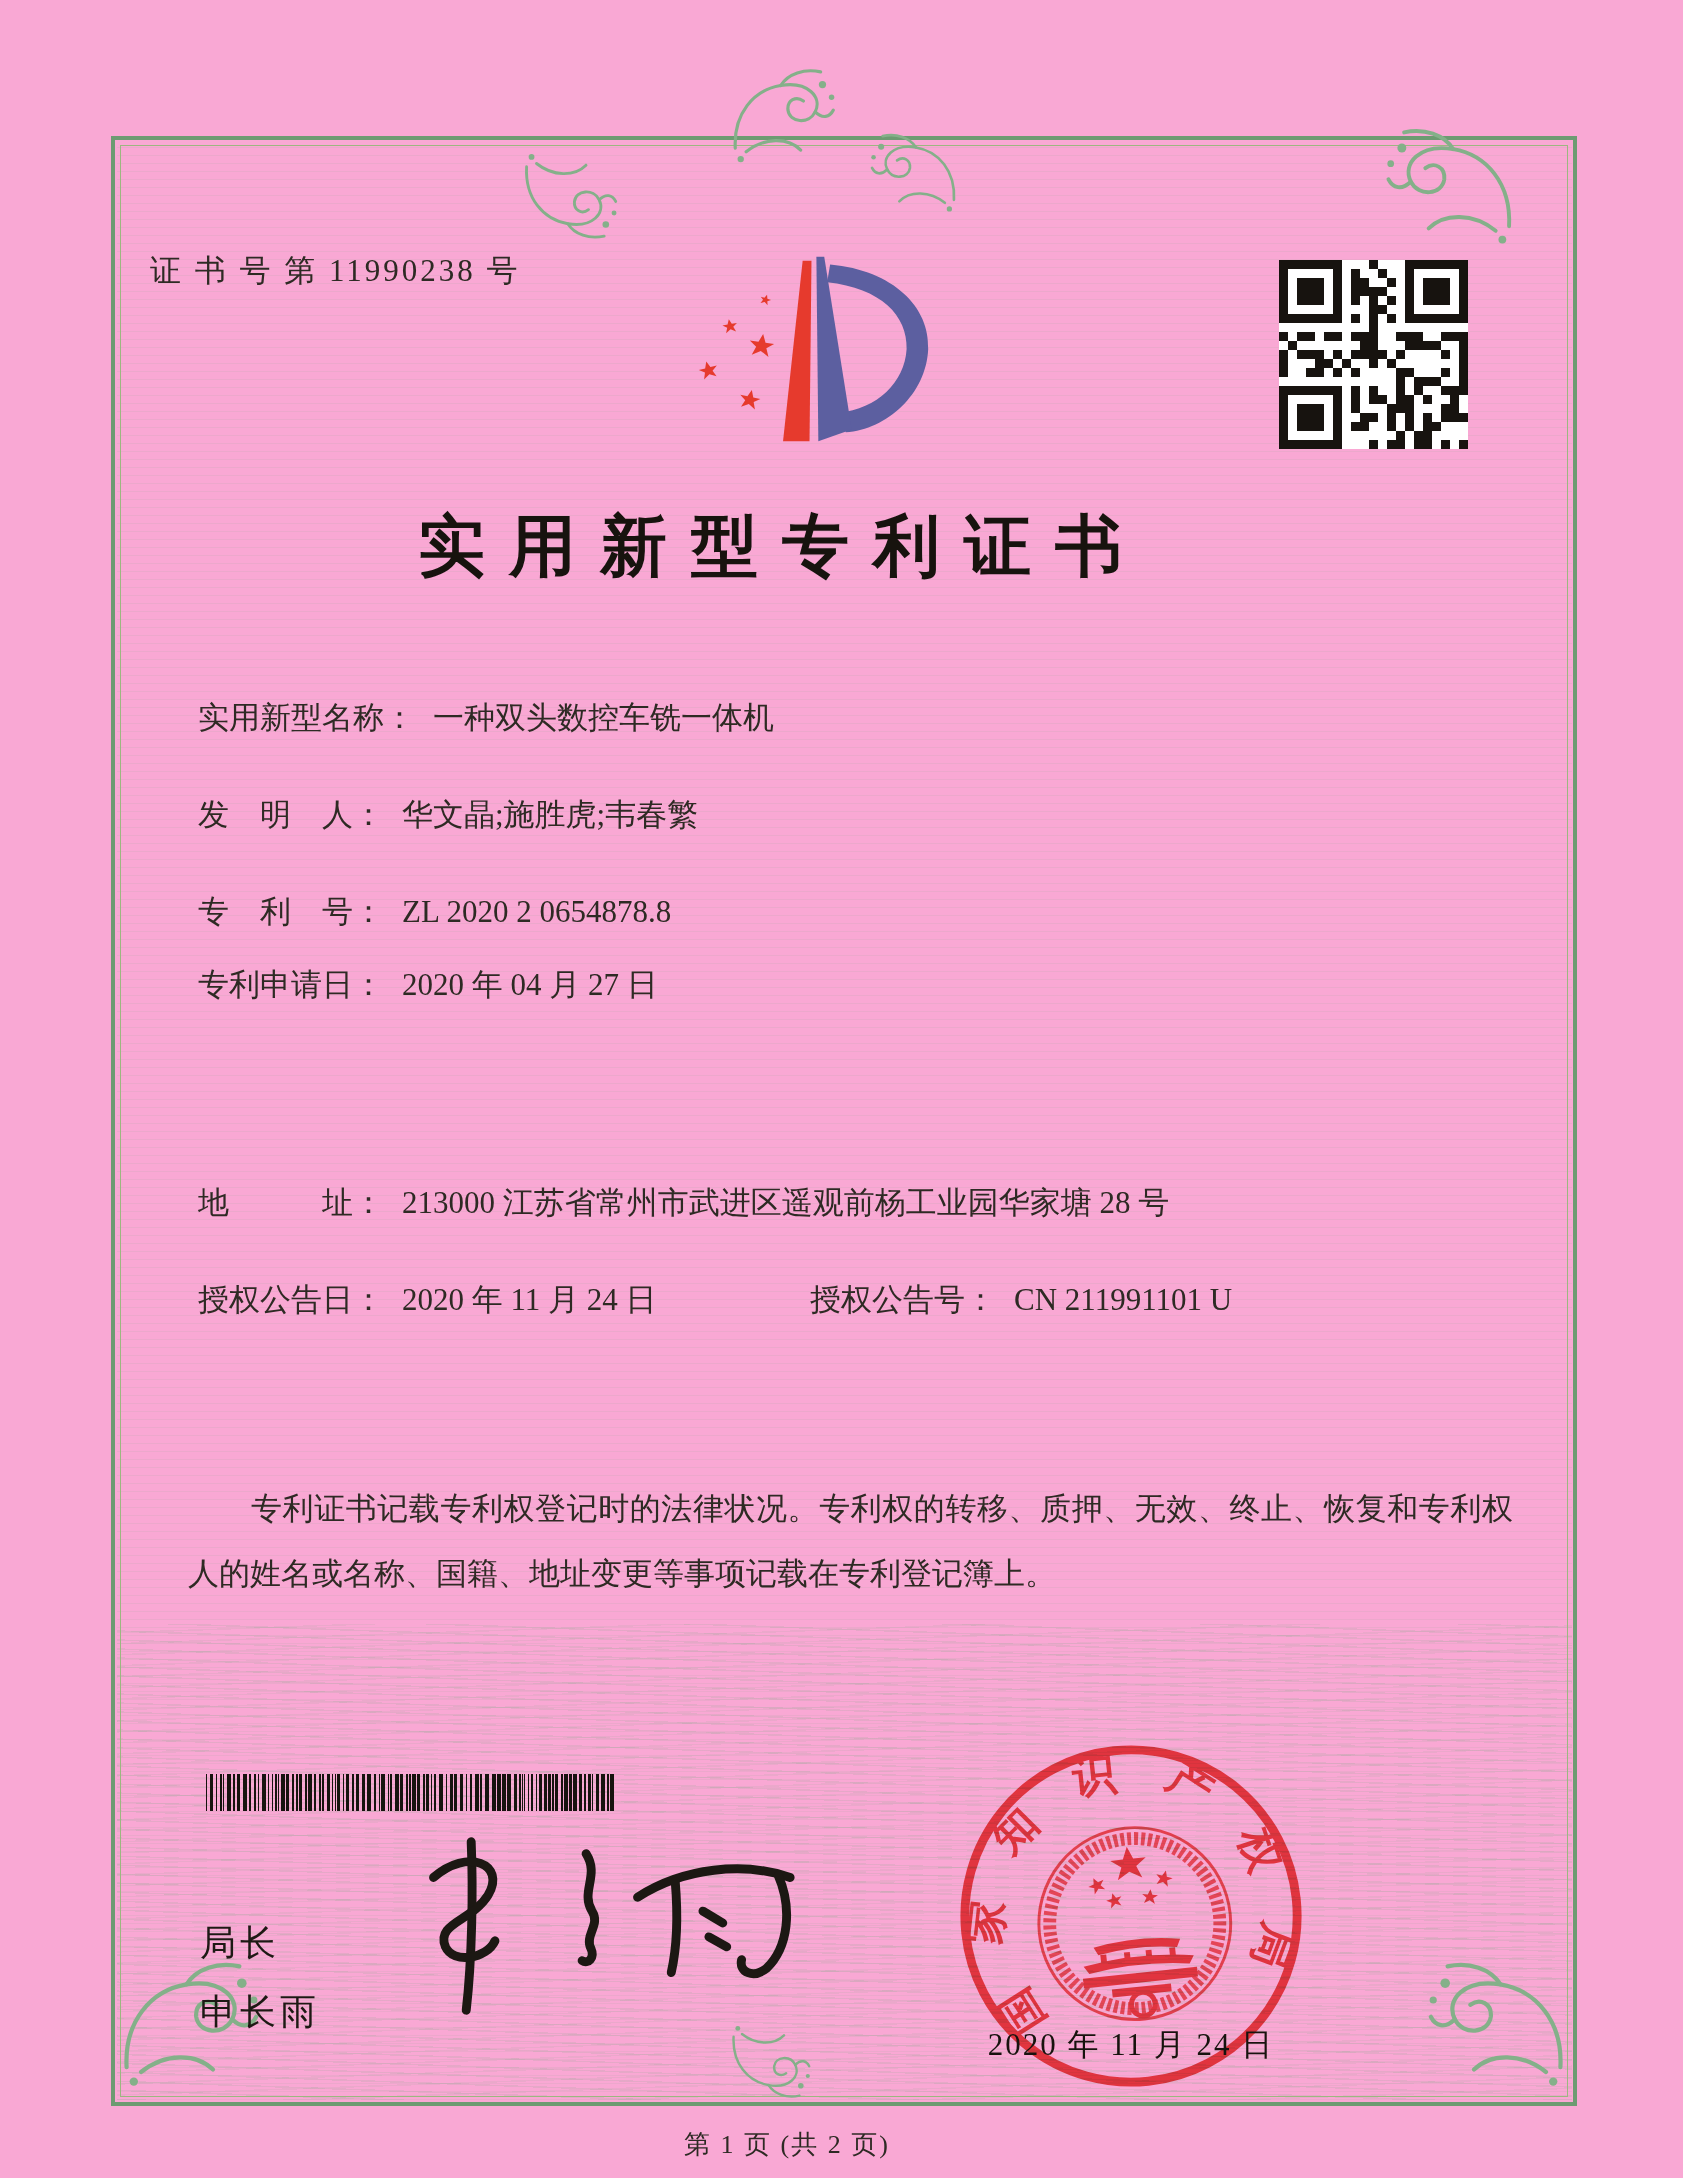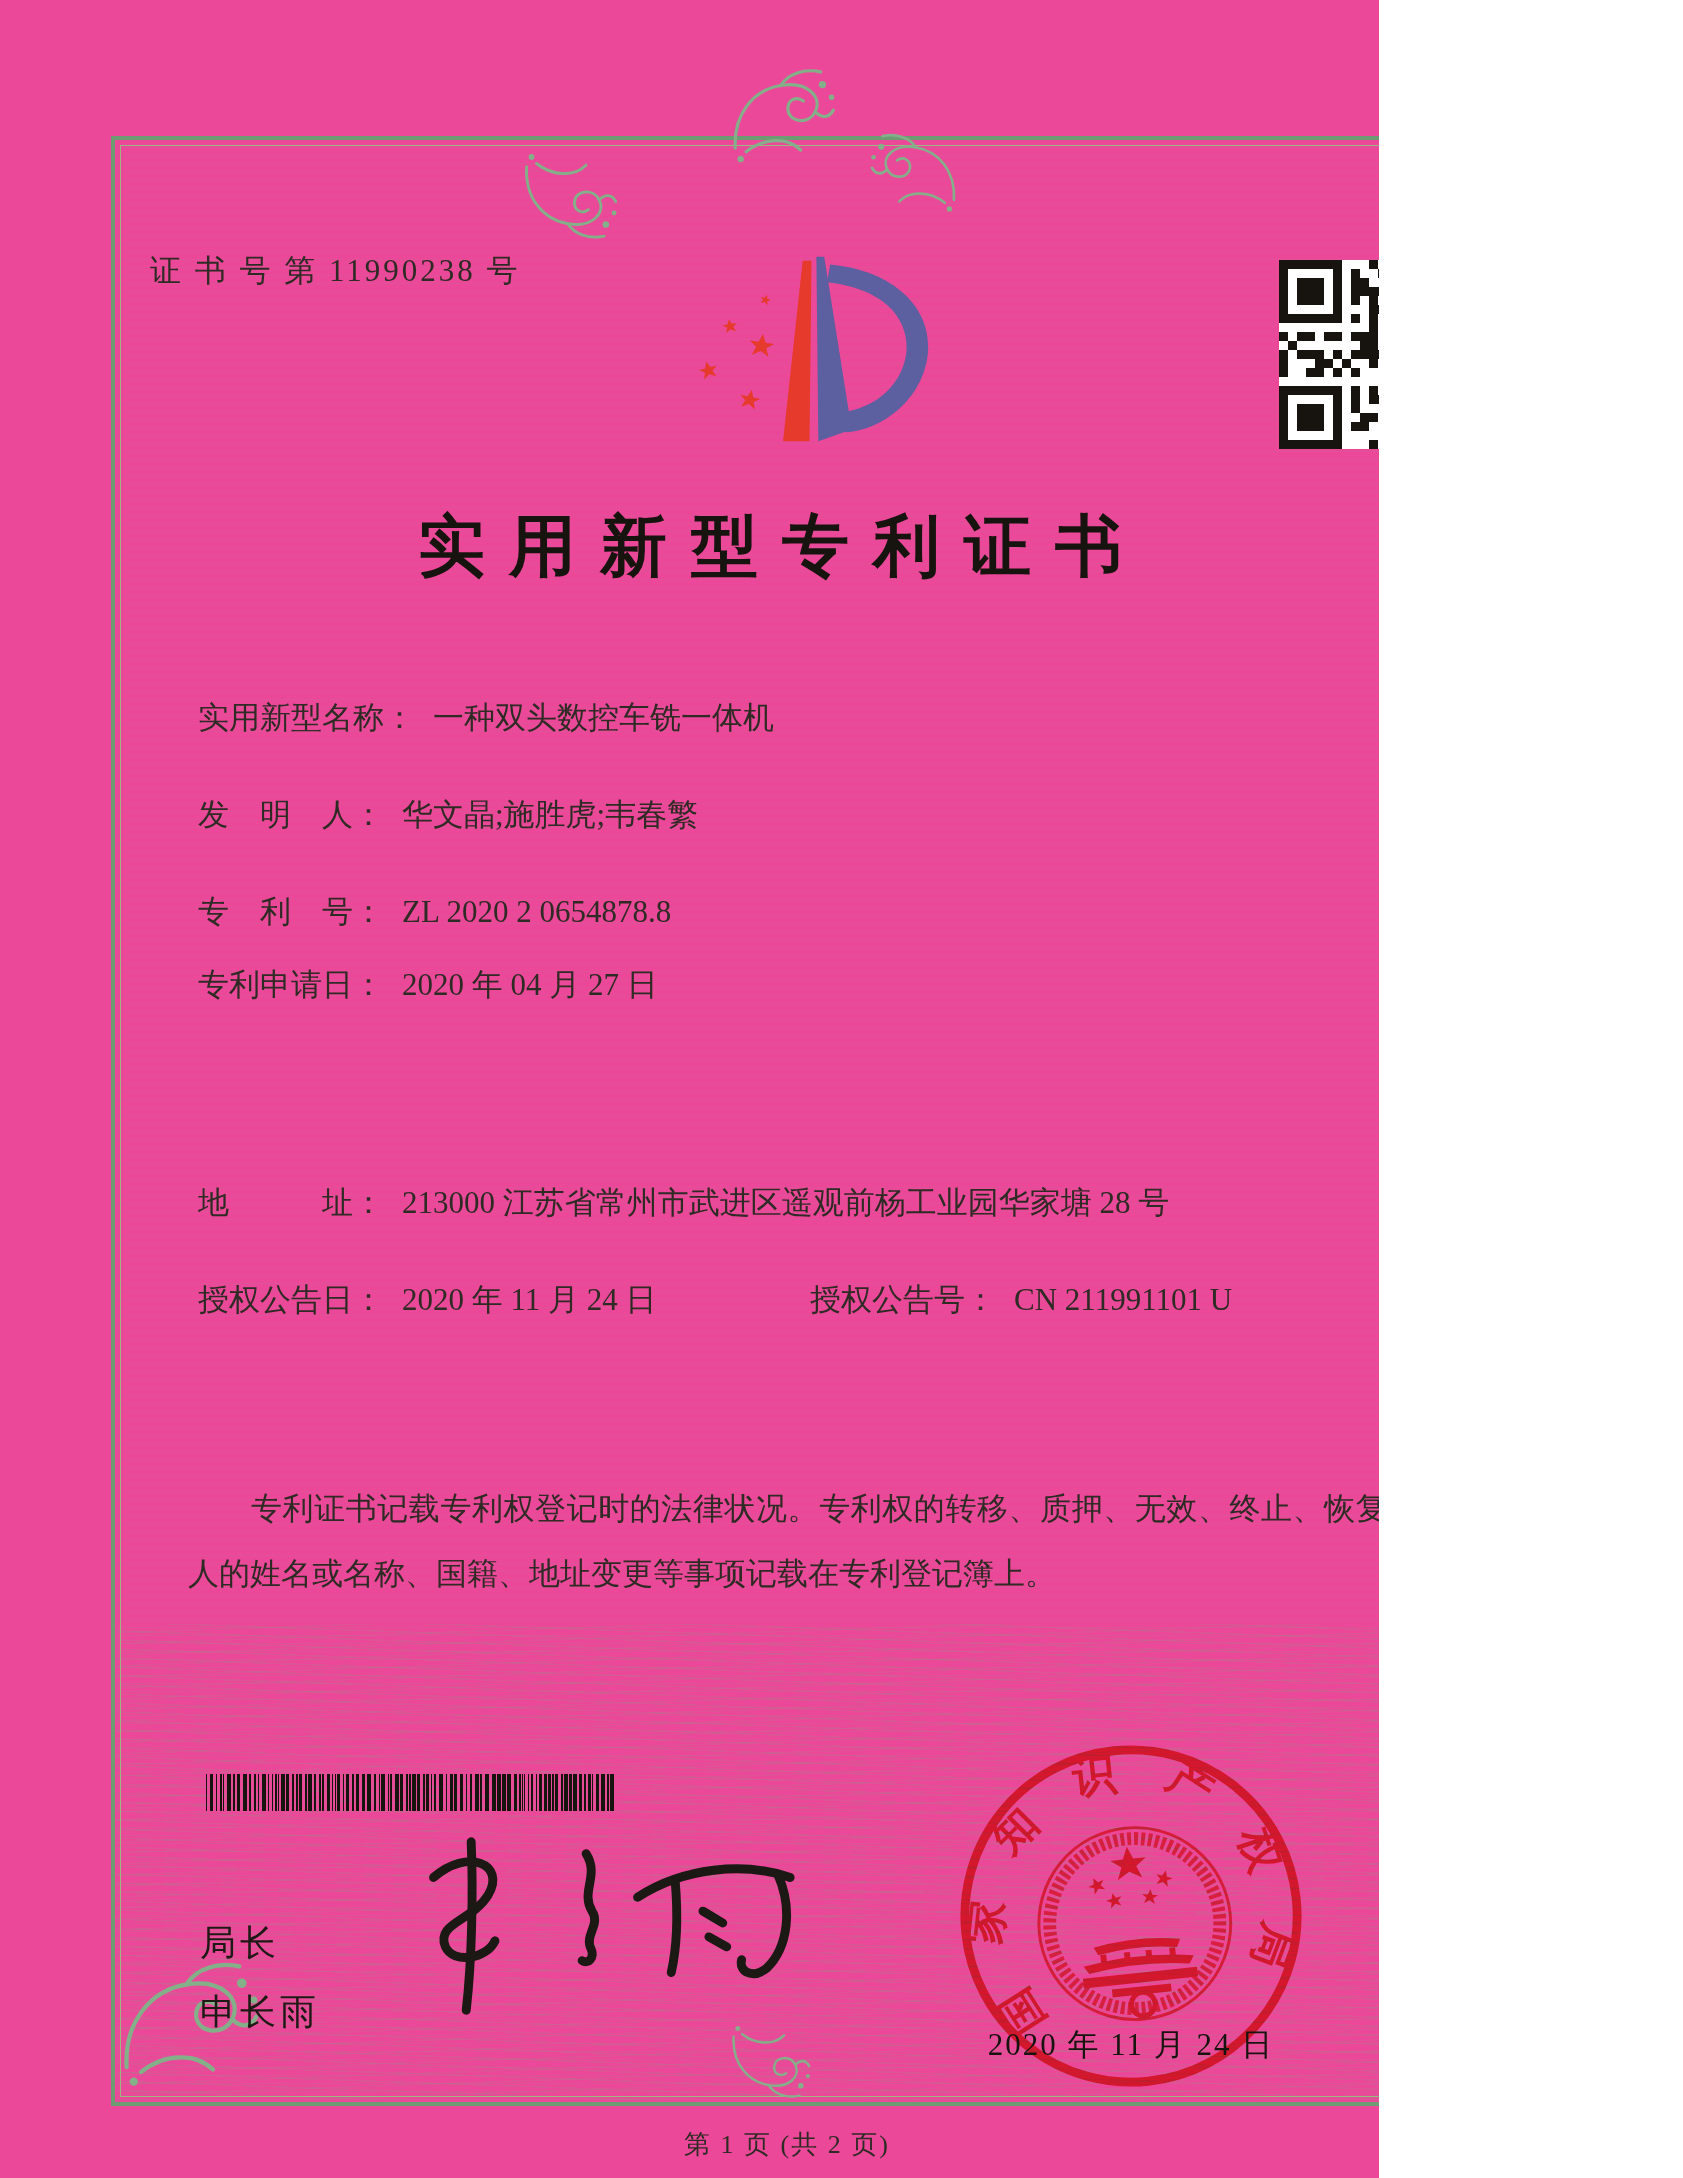--- a/index.html
+++ b/index.html
@@ -1,16 +1,16 @@
 <!DOCTYPE html>
 <html><head>
 <meta charset="utf-8">
 <style>
   html,body{margin:0;padding:0;background:#ffffff;}
-  .page{position:relative;width:1379px;height:2178px;background:#ec4899;overflow:hidden;
+  .page{position:relative;width:1683px;height:2178px;background:#f9a8d4;overflow:hidden;
         font-family:"Liberation Serif","DejaVu Serif",serif;color:#2b2722;}
 
   
   .pattern{position:absolute;left:117px;top:142px;width:1455px;height:1958px;pointer-events:none;
     background:repeating-linear-gradient(0deg, rgba(120,170,130,0.10) 0 1.5px, transparent 1.5px 8px);}
   .pattern-band{position:absolute;left:117px;top:1624px;width:1455px;height:476px;pointer-events:none;
     background:
       repeating-linear-gradient(2deg, rgba(110,168,122,0.14) 0 1.5px, transparent 1.5px 9px),
       repeating-linear-gradient(-2deg, rgba(110,168,122,0.10) 0 1.5px, transparent 1.5px 11px);}
 

